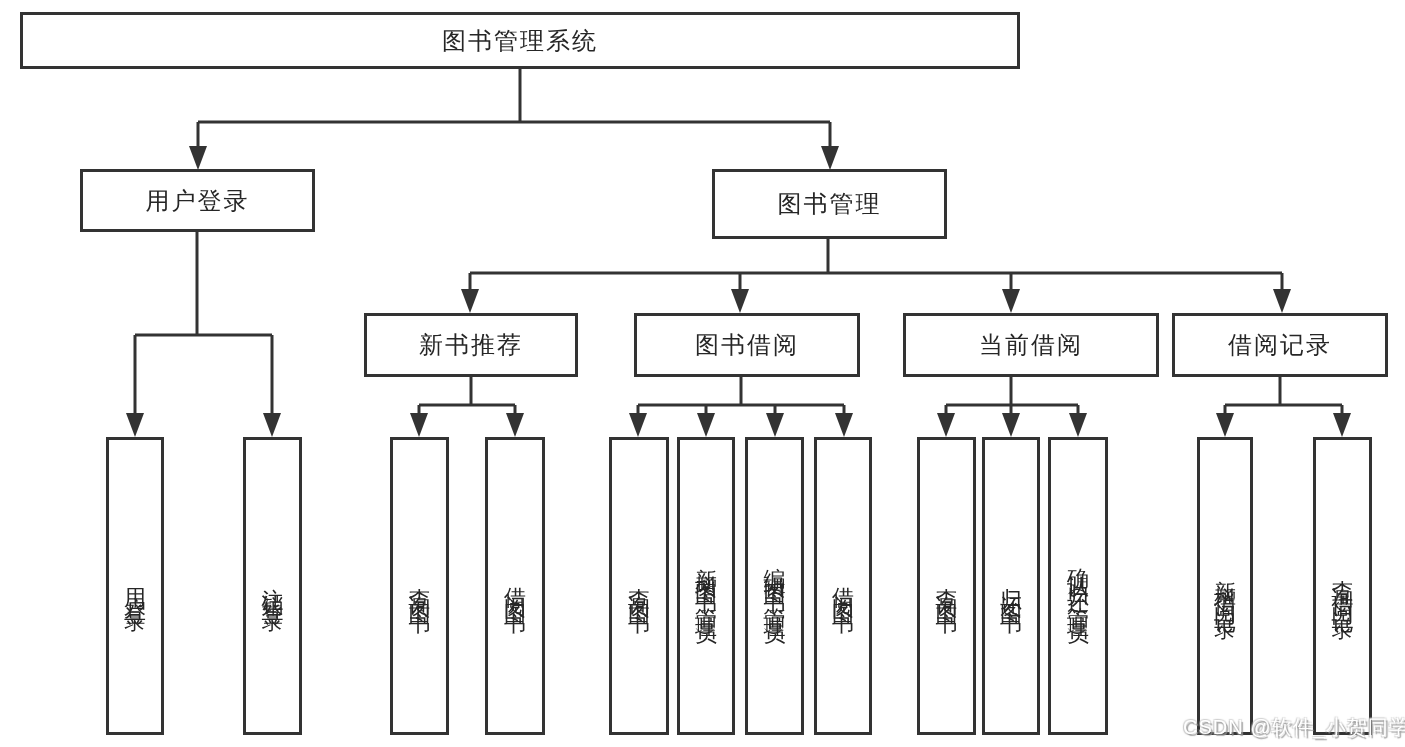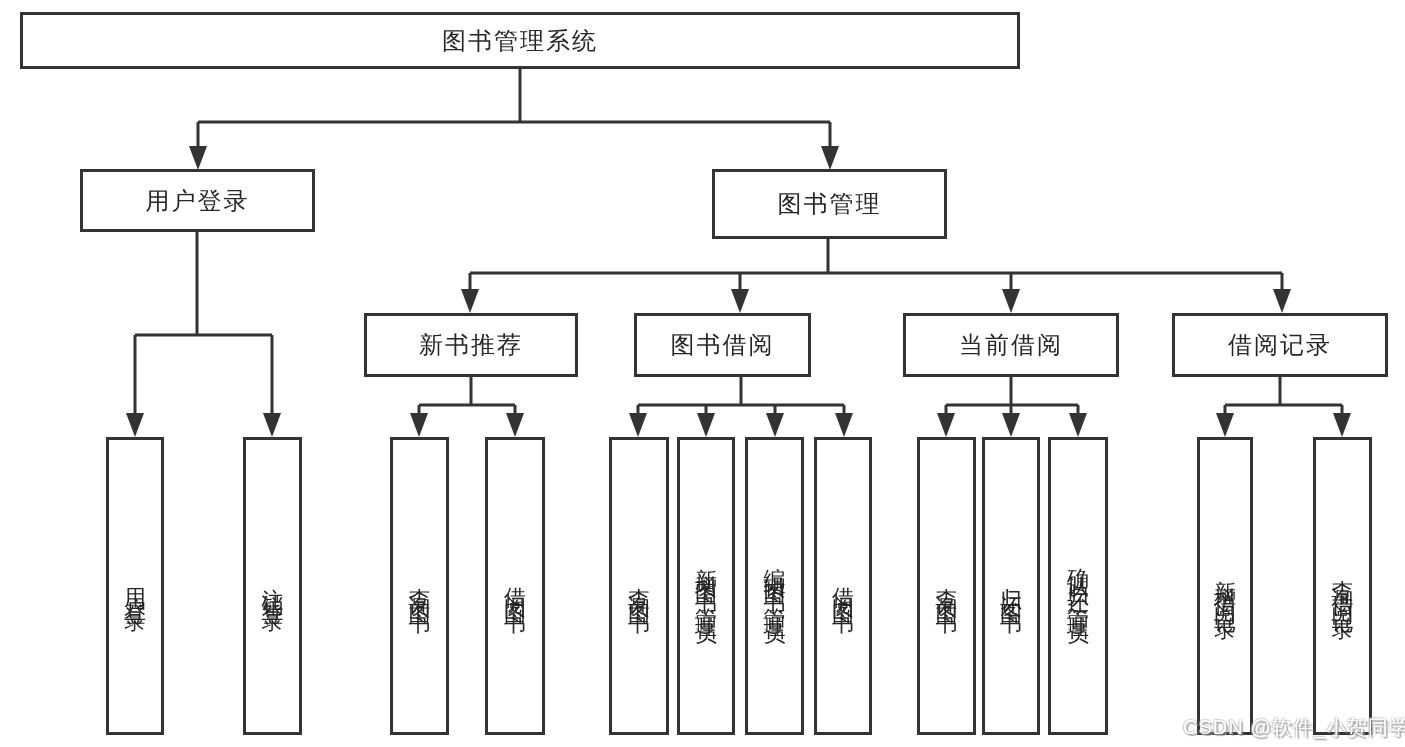--- a/index.html
+++ b/index.html
@@ -112,24 +112,24 @@
   <div class="box" style="left:80px;top:169px;width:235px;height:63px;">
     <span class="hlabel">用户登录</span>
   </div>
   <div class="box" style="left:712px;top:169px;width:235px;height:70px;">
     <span class="hlabel">图书管理</span>
   </div>
 
   <div class="box" style="left:364px;top:313px;width:214px;height:64px;">
     <span class="hlabel">新书推荐</span>
   </div>
-  <div class="box" style="left:634px;top:313px;width:177px;height:64px;text-align:right;">
+  <div class="box" style="left:634px;top:313px;width:226px;height:64px;text-align:right;">
     <span class="hlabel">图书借阅</span>
   </div>
-  <div class="box" style="left:903px;top:313px;width:216px;height:64px;justify-content:center;">
+  <div class="box" style="left:903px;top:313px;width:256px;height:64px;justify-content:center;">
     <span class="hlabel">当前借阅</span>
   </div>
   <div class="box" style="left:1172px;top:313px;width:216px;height:64px;">
     <span class="hlabel">借阅记录</span>
   </div>
 
   <div class="box" style="left:106px;top:437px;width:58px;height:298px;">
     <span class="vlabel">用户登录</span>
   </div>
   <div class="box" style="left:243px;top:437px;width:59px;height:298px;">

